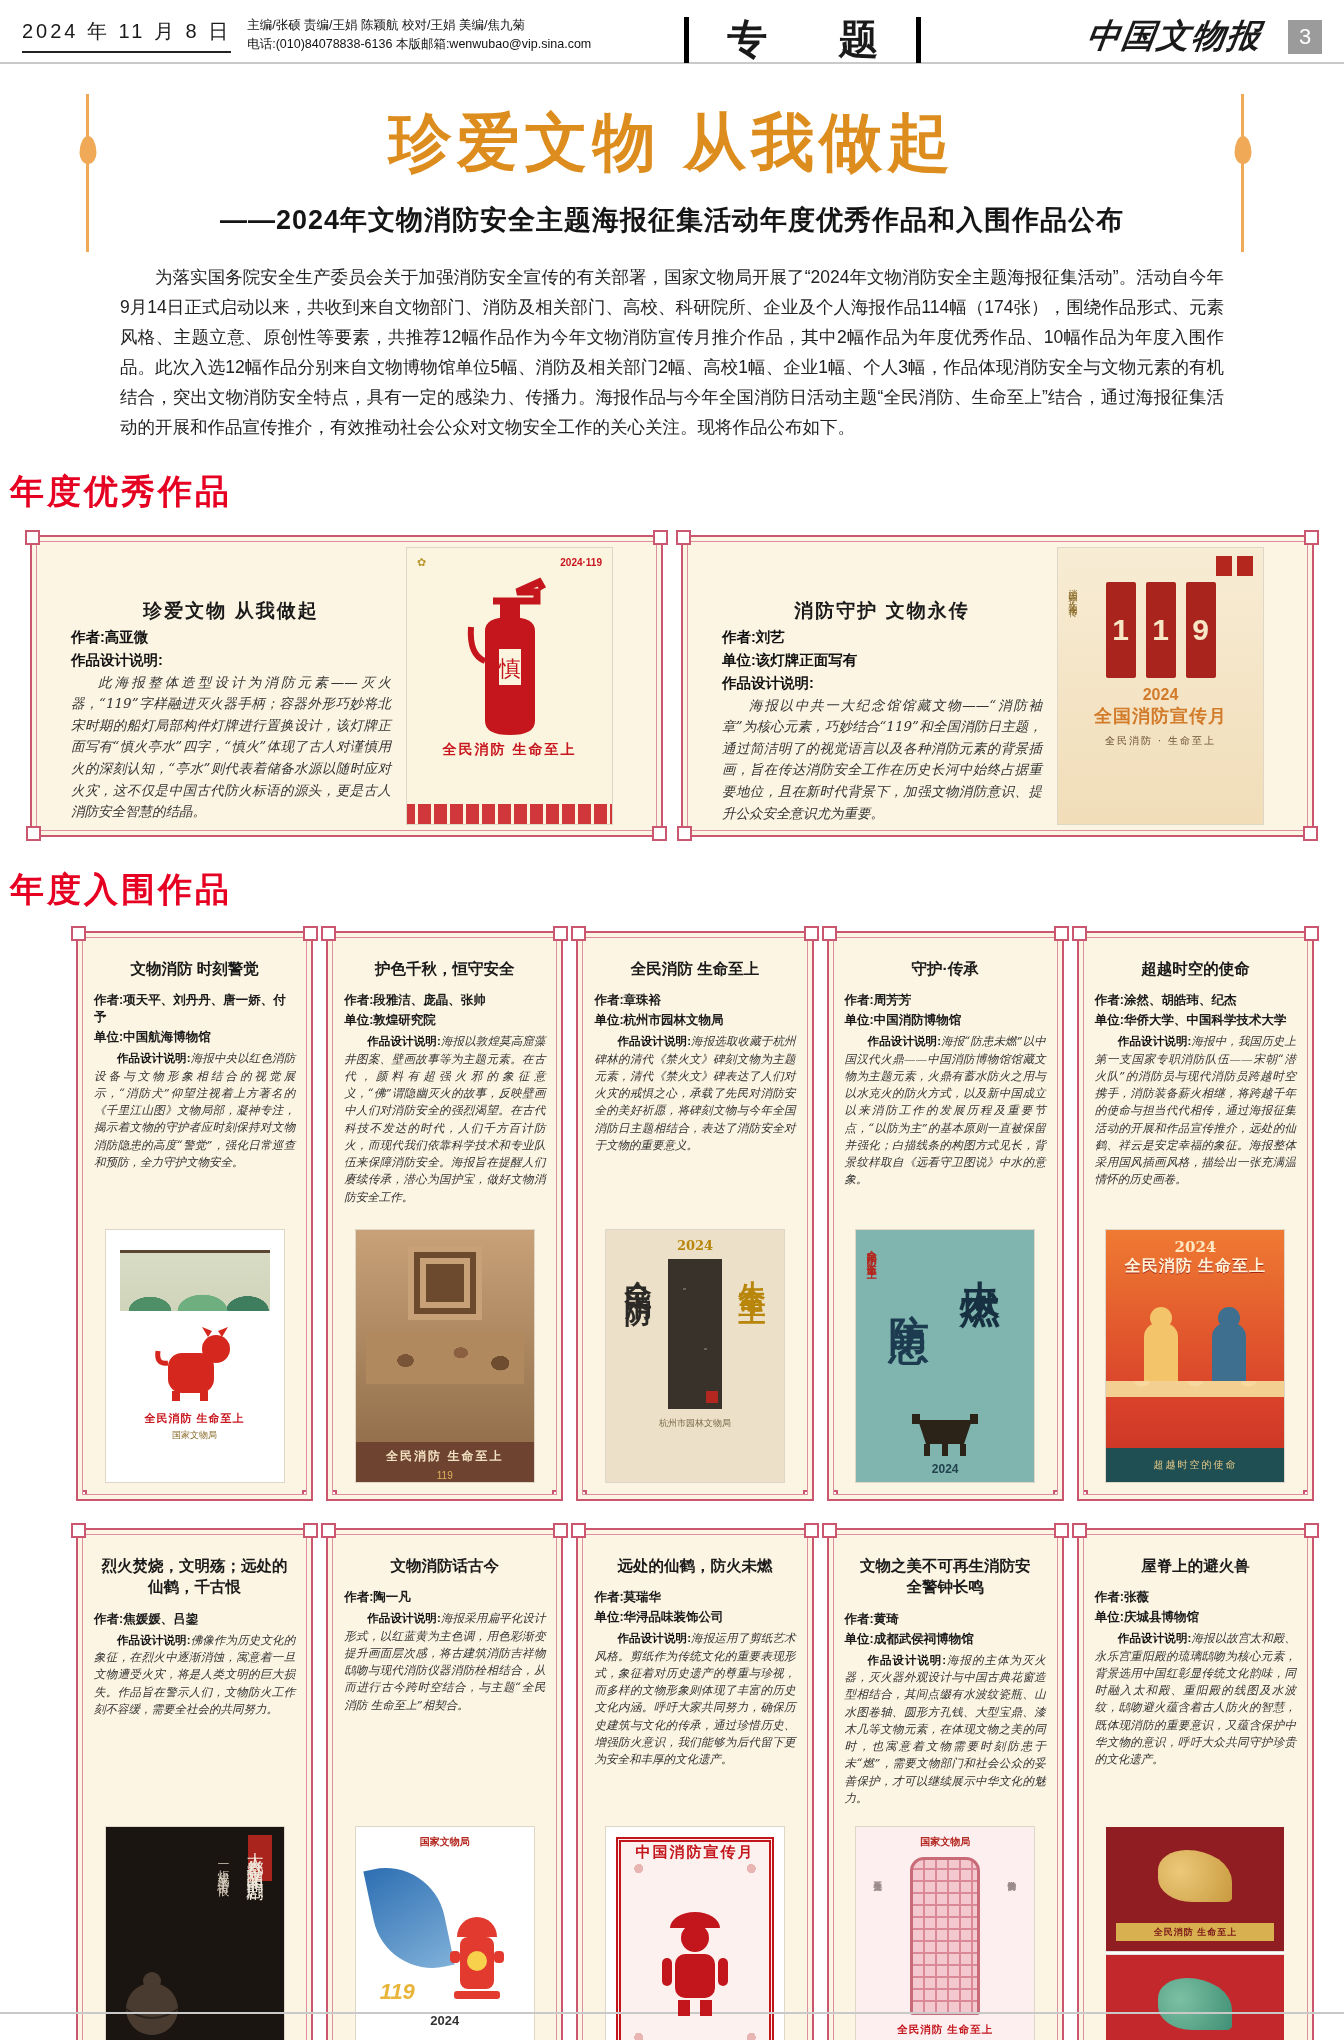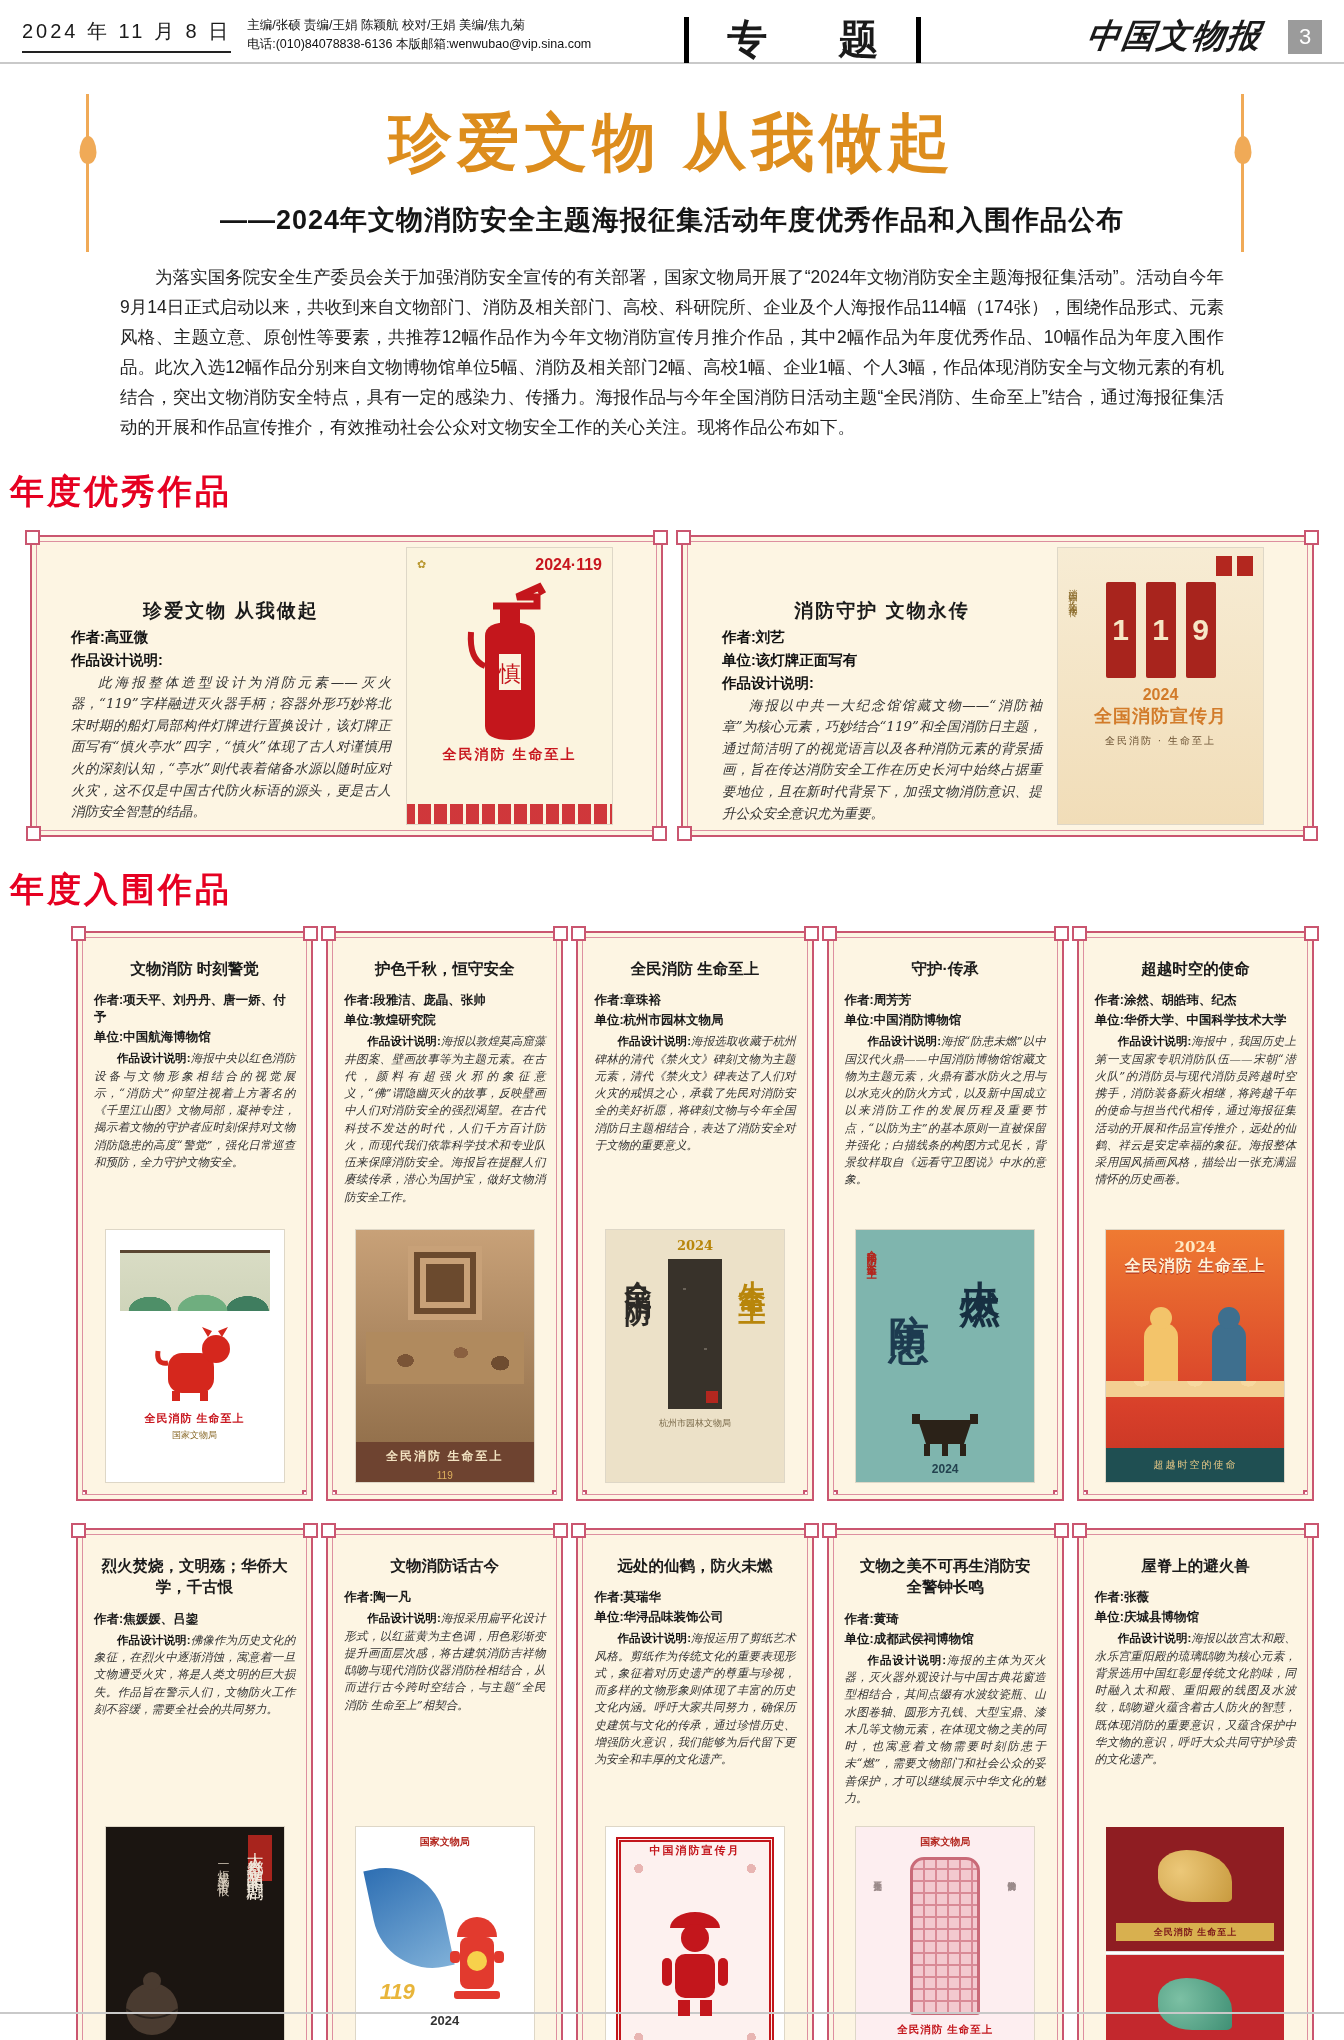--- a/index.html
+++ b/index.html
@@ -56,21 +56,21 @@
 
   
   .poster{position:relative;margin:10px auto 2px auto;box-shadow:0 0 0 1px rgba(0,0,0,.12);overflow:hidden;flex:none;}
   .ex-poster{width:205px;height:276px;margin:12px 44px 12px 0;align-self:center;}
   .sl-poster{width:178px;height:252px;margin-top:auto;}
 
   
   .p1{background:#fbf4df;}
   .p1 .top{display:flex;justify-content:space-between;padding:8px 10px 0 10px;align-items:center;}
   .p1 .logo{font-size:11px;color:#b9972f;}
-  .p1 .date{color:#c8161e;font-weight:900;font-size:16px;}
+  .p1 .date{color:#c8161e;font-weight:900;font-size:10px;}
   .p1 svg{display:block;margin:2px auto 0 auto;}
   .p1 .slog{display:block;text-align:center;color:#c8161e;font-weight:900;font-size:14px;letter-spacing:2px;}
   .p1 .band{position:absolute;bottom:0;left:0;right:0;height:20px;background:repeating-linear-gradient(90deg,#c8161e 0 8px,#fbf4df 8px 11px,#c8161e 11px 16px);opacity:.85;}
 
   
   .p2{background:linear-gradient(#f7ecd4,#f1ddb8);}
   .p2 .seals{display:flex;justify-content:flex-end;gap:5px;padding:8px 10px 0 0;}
   .p2 .seal{width:16px;height:20px;background:#b3271f;}
   .p2 .banners{display:flex;justify-content:center;gap:10px;margin-top:6px;}
   .p2 .bn{width:30px;height:96px;background:#a8241d;color:#f7e7c6;font-weight:900;font-size:30px;display:flex;align-items:center;justify-content:center;border-radius:2px;}
@@ -150,21 +150,21 @@
   .p9 .num{position:absolute;left:24px;bottom:4px;color:#e8b53a;font-weight:900;font-size:22px;font-style:italic;}
   .p9 .yr{text-align:center;color:#333;font-weight:bold;font-size:13px;margin-top:4px;}
 
   
   .p10{background:#fff;}
   .p10 .frame{position:absolute;inset:10px;border:5px double #c3161c;background:
      radial-gradient(10px 10px at 12% 12%,#e8b5b2 0 45%,transparent 46%),
      radial-gradient(10px 10px at 88% 12%,#e8b5b2 0 45%,transparent 46%),
      radial-gradient(10px 10px at 12% 88%,#e8b5b2 0 45%,transparent 46%),
      radial-gradient(10px 10px at 88% 88%,#e8b5b2 0 45%,transparent 46%),#fdf1ef;}
-  .p10 .t{position:absolute;top:16px;width:100%;text-align:center;color:#c3161c;font-weight:bold;font-size:11px;letter-spacing:2px;z-index:1;}
+  .p10 .t{position:absolute;top:16px;width:100%;text-align:center;color:#c3161c;font-weight:bold;font-size:15px;letter-spacing:2px;z-index:1;}
   .p10 svg{position:absolute;left:50%;top:52%;transform:translate(-50%,-50%);z-index:1;}
 
   
   .p11{background:#fdeef0;}
   .p11 .org{text-align:center;color:#b3271f;font-size:10px;font-weight:bold;padding-top:8px;}
   .p11 .lat{width:64px;height:152px;margin:8px auto 0 auto;border:3px solid #c96a78;border-radius:14px 14px 3px 3px;background:
      repeating-linear-gradient(0deg,transparent 0 10px,#d98a96 10px 12px),
      repeating-linear-gradient(90deg,transparent 0 10px,#d98a96 10px 12px),#f3c9cf;}
   .p11 .v{position:absolute;writing-mode:vertical-rl;font-size:8.5px;color:#9a8a8a;top:48px;}
   .p11 .v.l{left:16px;} .p11 .v.r{right:16px;}
@@ -377,21 +377,21 @@
       <div class="band">超越时空的使命</div>
     </div>
   </div>
     </div>
 </div>
 
 <div class="sl-grid" style="margin-top:27px;">
 
   <div class="card sl-card">
       <div class="inner">
-    <div class="sl-title" style="padding:0 6px;">烈火焚烧，文明殇；华侨大学，千古恨</div>
+    <div class="sl-title" style="padding:0 6px;">烈火焚烧，文明殇；远处的仙鹤，千古恨</div>
     <div class="sl-meta">作者:焦媛媛、吕鋆</div>
     <p class="sl-desc"><span class="lbl">作品设计说明:</span><span>佛像作为历史文化的象征，在烈火中逐渐消蚀，寓意着一旦文物遭受火灾，将是人类文明的巨大损失。作品旨在警示人们，文物防火工作刻不容缓，需要全社会的共同努力。</span></p>
     <div class="poster sl-poster p8">
       <i class="acc"></i>
       <span class="v1">大火都是文明的悲剧</span>
       <span class="v2">一炬成灰千古恨</span>
       <svg width="86" height="96" viewBox="0 0 86 96">
         <ellipse cx="40" cy="90" rx="40" ry="14" fill="#3c322a"></ellipse>
         <circle cx="40" cy="44" r="26" fill="#4a3b30"></circle>
         <circle cx="40" cy="16" r="9" fill="#4a3b30"></circle>

